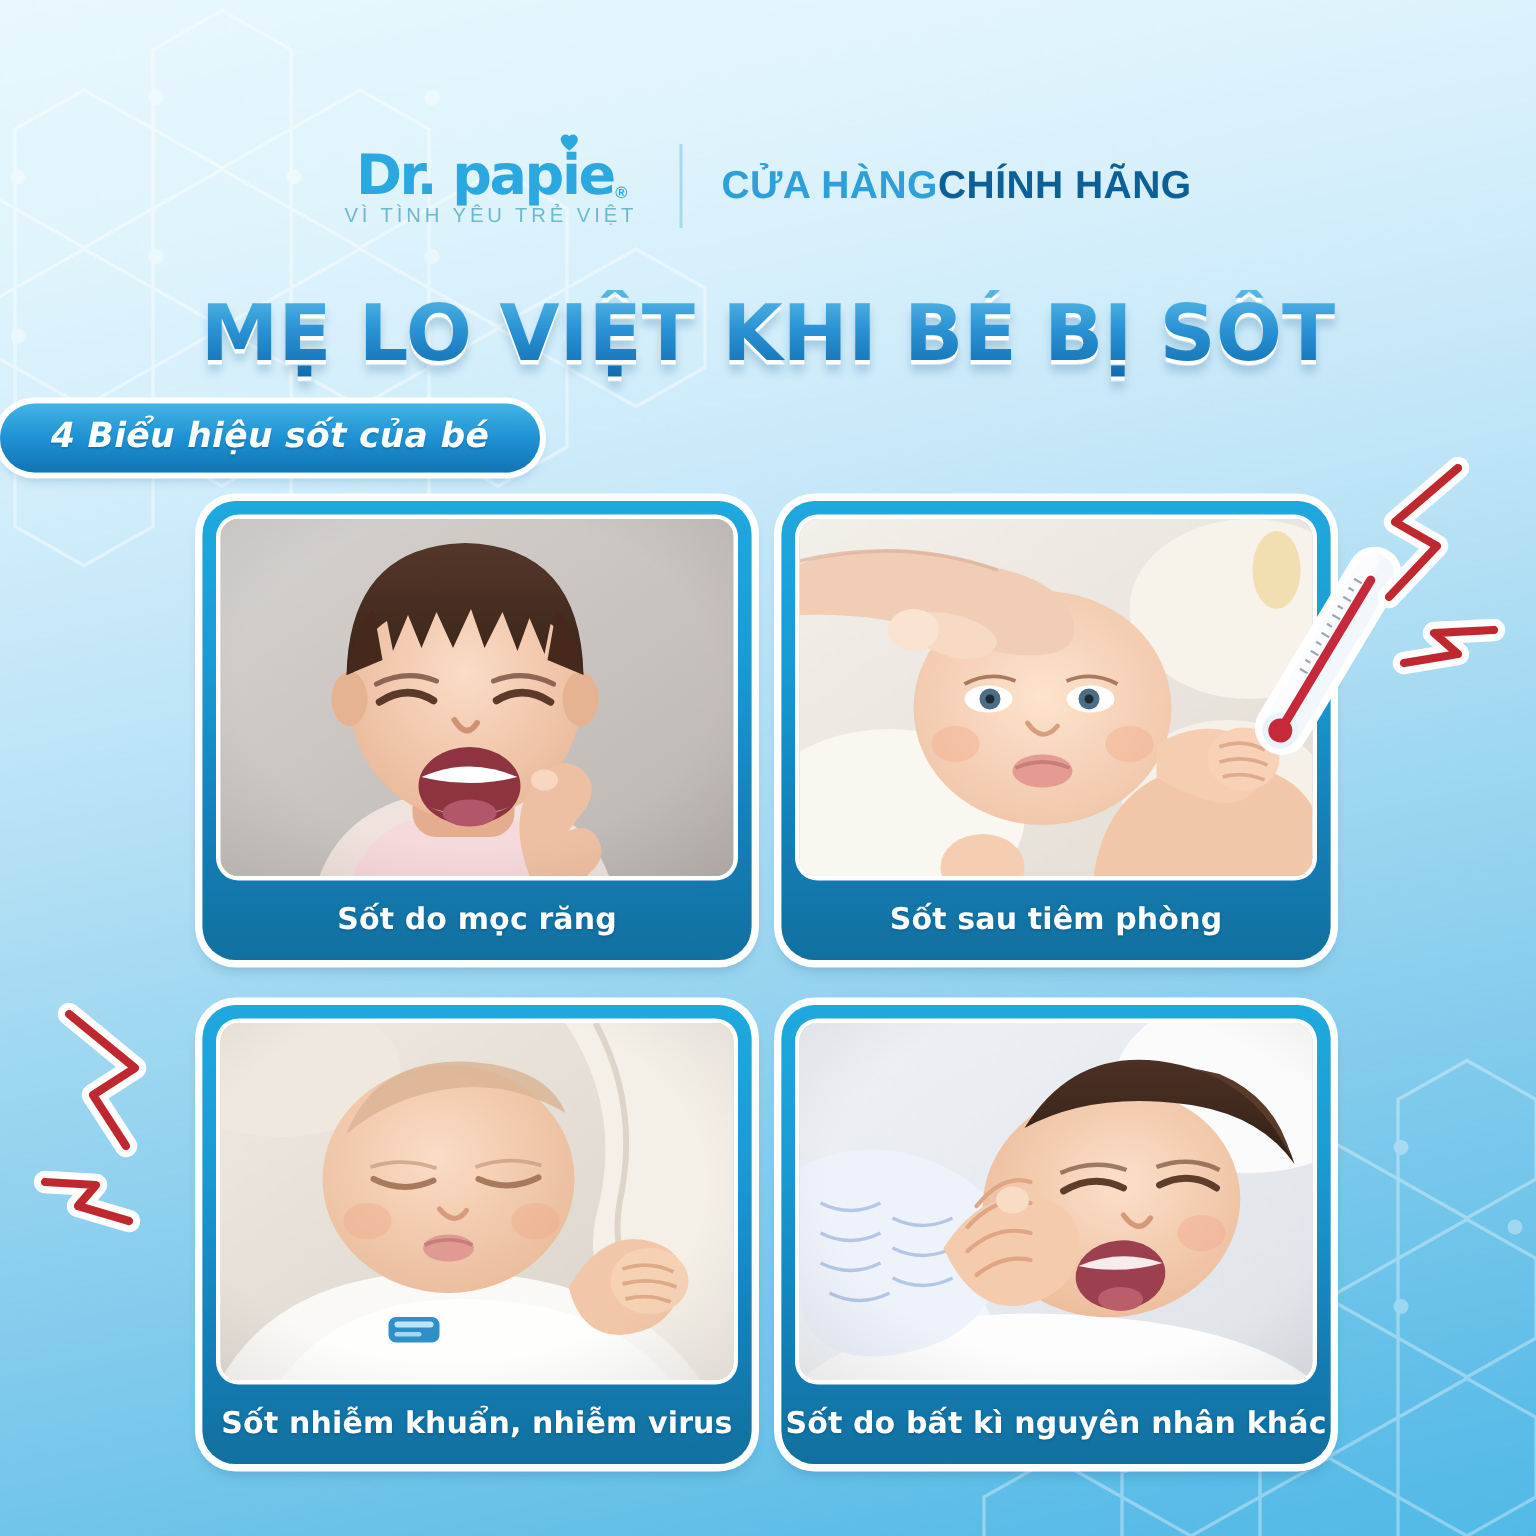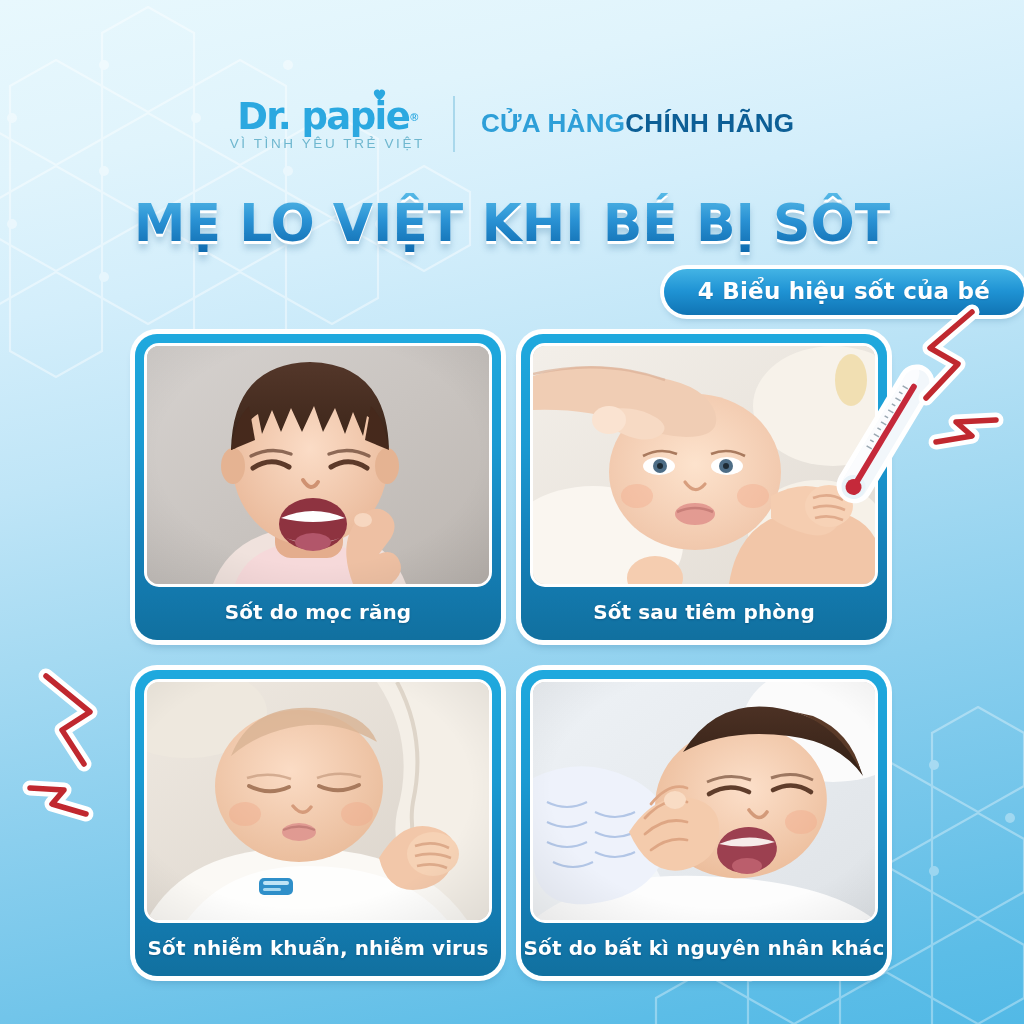--- a/index.html
+++ b/index.html
@@ -31,21 +31,21 @@
   
   .brandbar{
     position:absolute;left:0;right:0;top:96px;
     display:flex;justify-content:center;align-items:center;gap:0;
   }
   .logo-block{
     display:flex;flex-direction:column;align-items:center;
     padding-right:28px;
   }
   .logo-word{
-    display:flex;align-items:center;
+    display:flex;align-items:flex-end;
     font-size:40px;font-weight:bold;letter-spacing:-1px;
     color:#2ca9e0;line-height:1;
     position:relative;
   }
   .logo-word .wtxt{
     font-family:"DejaVu Sans", sans-serif;
     font-weight:bold;font-size:37px;color:#2ba8e0;
     letter-spacing:-1.6px;
   }
   .logo-reg{
@@ -72,21 +72,21 @@
     font-size:52px;font-weight:bold;letter-spacing:0px;
     color:#1b7fc4;
     background:linear-gradient(180deg,#56b9e7 0%,#2a92d4 45%,#0e6aae 100%);
     -webkit-background-clip:text;background-clip:text;
     -webkit-text-fill-color:transparent;
     filter:drop-shadow(0 3px 0 #ffffff) drop-shadow(0 5px 3px rgba(20,90,140,.22));
     white-space:nowrap;
   }
 
   
-  .badge-wrap{position:absolute;left:0;right:0;top:269px;display:flex;justify-content:flex-end;}
+  .badge-wrap{position:absolute;left:0;right:0;top:269px;display:flex;justify-content:flex-start;font-style:italic;}
   .badge{
     display:inline-block;padding:9px 34px 11px;border-radius:30px;
     background:linear-gradient(180deg,#43b4e5 0%,#1f93d4 48%,#1074b4 100%);
     box-shadow:0 0 0 4px #ffffff, 0 5px 7px rgba(20,90,140,.25);
     color:#ffffff;font-size:23px;font-weight:bold;letter-spacing:.2px;
     font-family:"DejaVu Sans", sans-serif;white-space:nowrap;
     text-shadow:0 1px 1px rgba(0,60,100,.25);
   }
 
   

